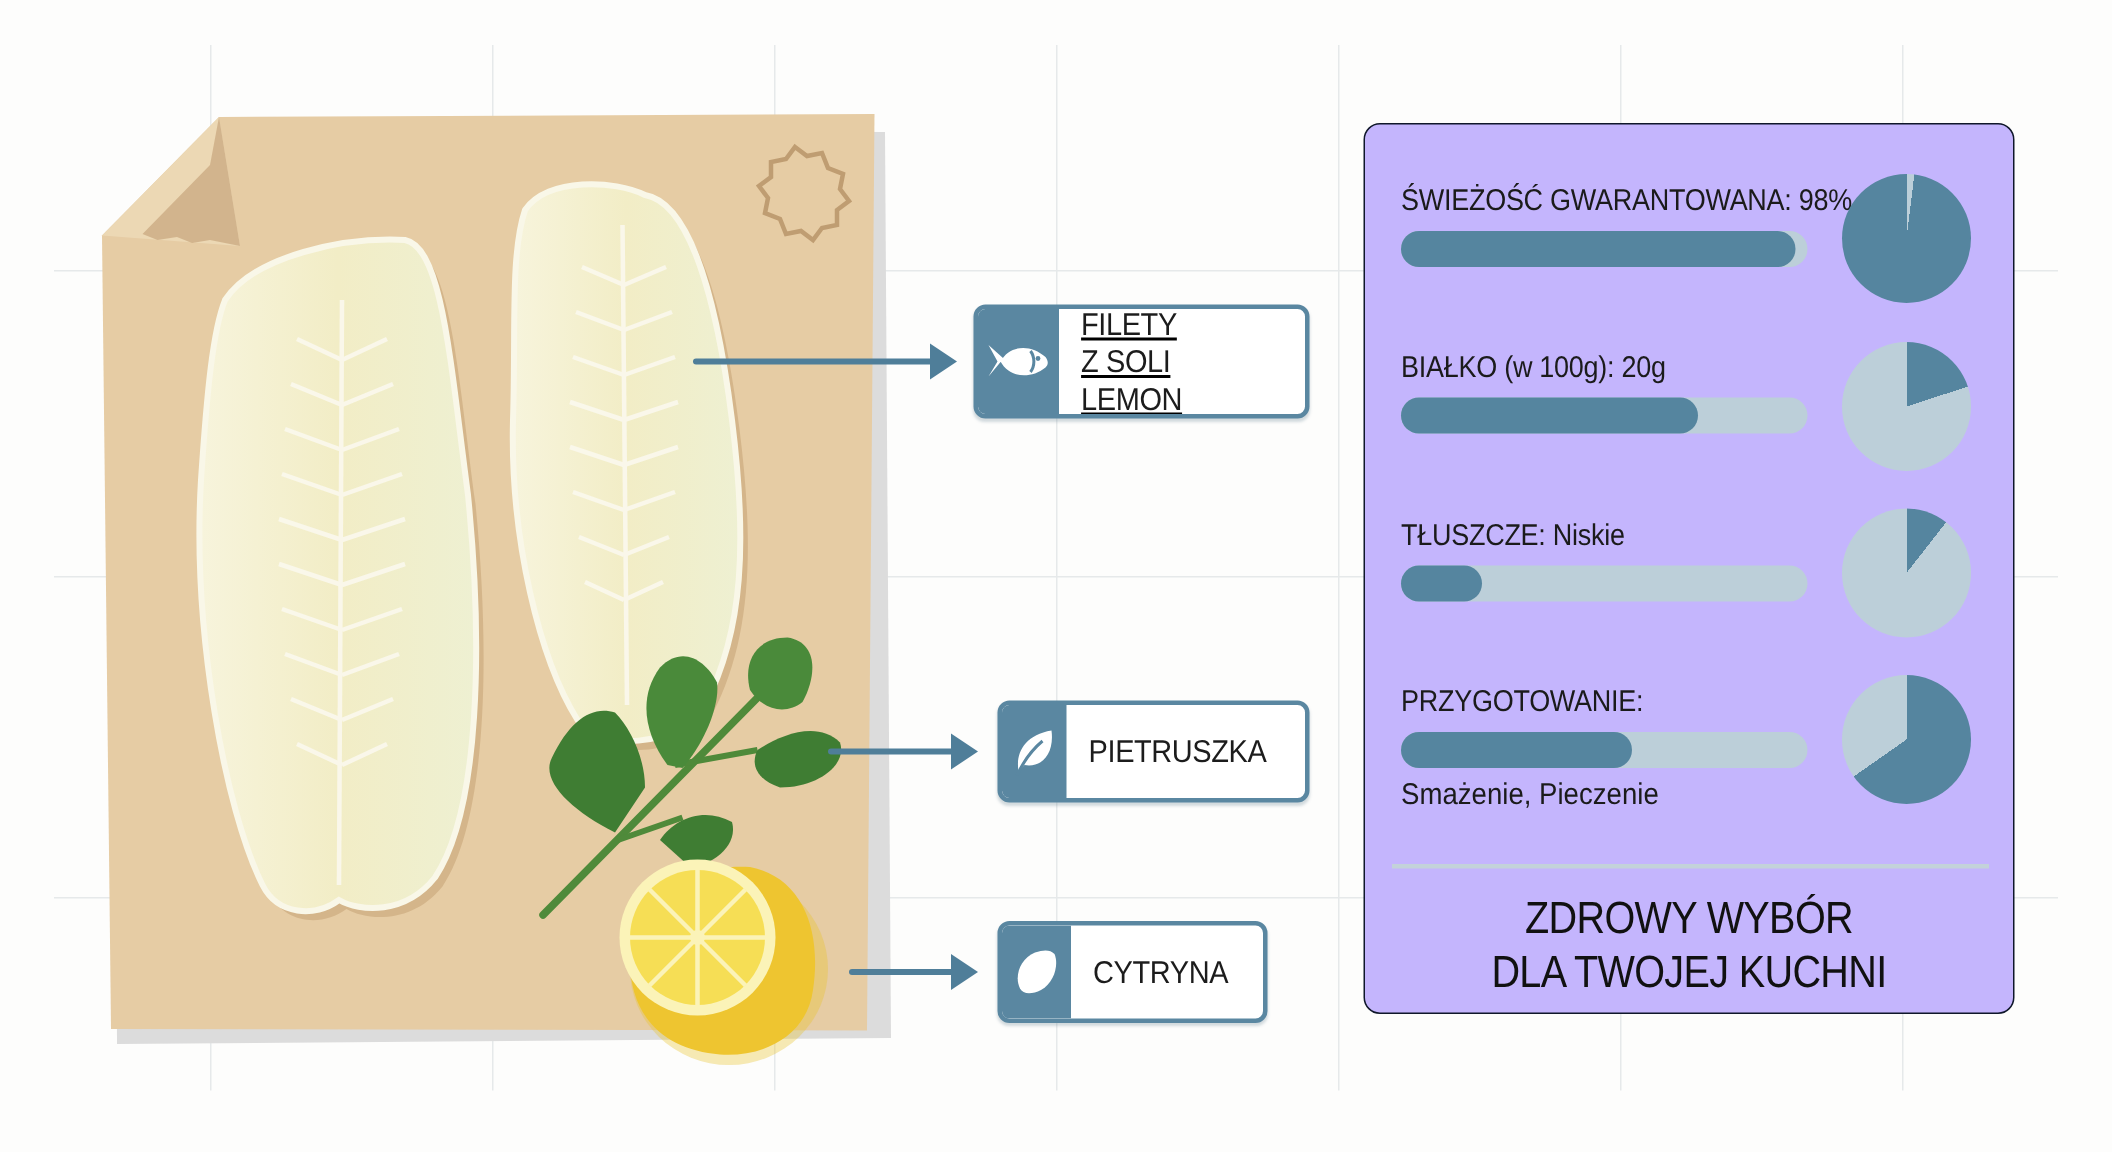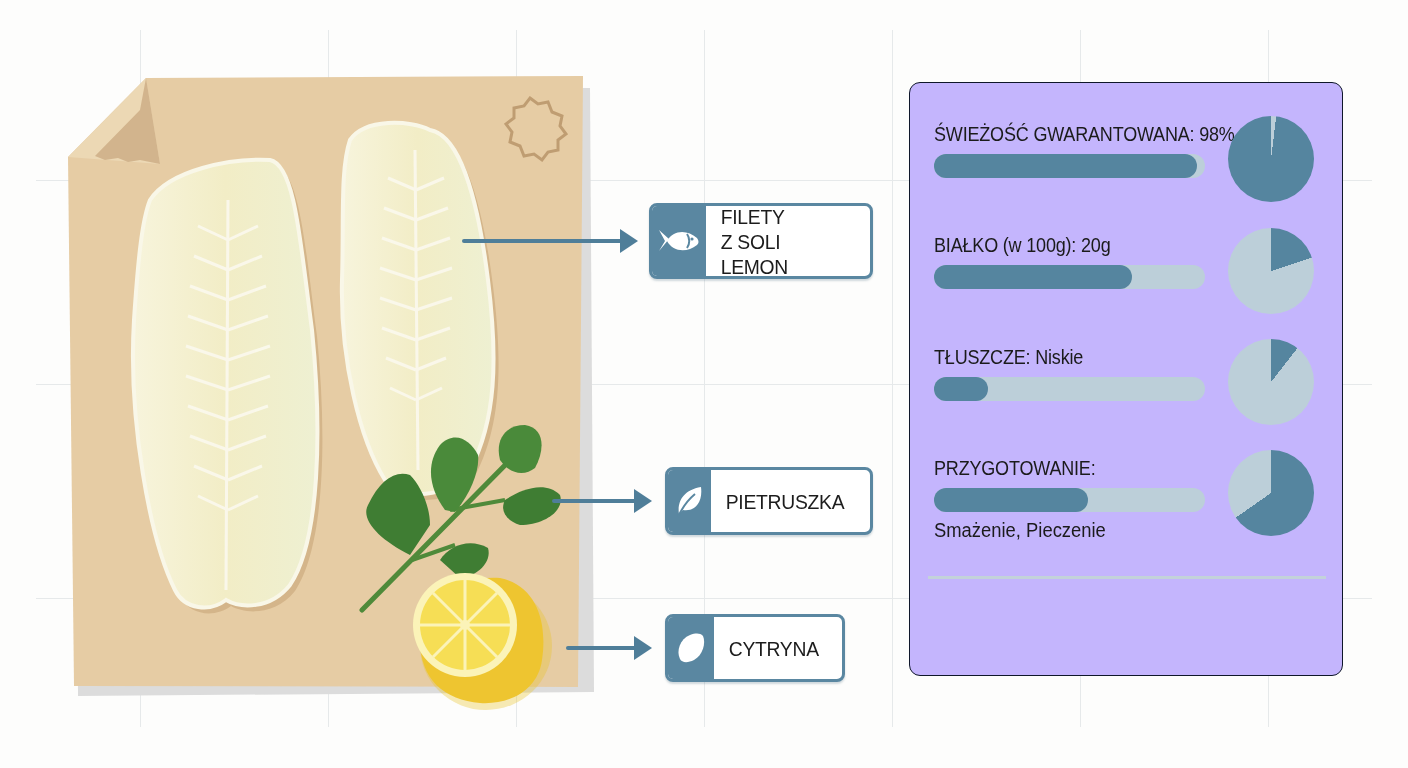--- a/index.html
+++ b/index.html
@@ -115,21 +115,21 @@
       <path d="M465 580 L465 670 M420 625 L510 625 M433 593 L497 657 M497 593 L433 657"></path>
     </g>
     <circle cx="465" cy="625" r="5" fill="#fbf3b8"></circle>
   </g>
 </svg>
 
 <div class="arrow" style="left:462px; top:239px; width:162px;"></div>
 <div class="arrow" style="left:552px; top:499px; width:86px;"></div>
 <div class="arrow" style="left:566px; top:646px; width:72px;"></div>
 
-<div class="tag" style="left:649px; top:203px; width:218px; height:70px;">
+<div class="tag" style="left:649px; top:203px; width:218px; height:70px;text-decoration:underline;">
   <div class="tag-icon">
     <svg width="44" height="30" viewBox="0 0 44 30">
       <path d="M2 4 L12 13 L2 25 L8 15 Z M10 15 C16 4 30 3 40 12 C42 15 42 17 40 19 C30 27 16 26 10 15 Z" fill="#fff"></path>
       <path d="M30 8 C33 12 33 18 30 22" stroke="#5a87a1" stroke-width="2" fill="none"></path>
       <circle cx="35" cy="13" r="1.6" fill="#5a87a1"></circle>
     </svg>
   </div>
   <div class="tag-text">
     <span>FILETY</span>
     <span>Z SOLI LEMON</span>
@@ -188,13 +188,17 @@
   <div class="metric" style="top:0;">
     <div class="metric-label" style="top:374px;">PRZYGOTOWANIE:</div>
     <div class="bar-track" style="top:405px;">
       <div class="bar-fill" style="width:57%;"></div>
     </div>
     <div class="metric-sub" style="top:436px;">Smażenie, Pieczenie</div>
     <div class="pie" style="top:367px; background:conic-gradient(#55859f 0 235deg, #bccfd9 235deg 360deg);"></div>
   </div>
 
   <div class="divider"></div>
+  <div class="footer">
+    <span>ZDROWY WYBÓR</span>
+    <span>DLA TWOJEJ KUCHNI</span>
+  </div>
 </div>
 
 </body></html>

